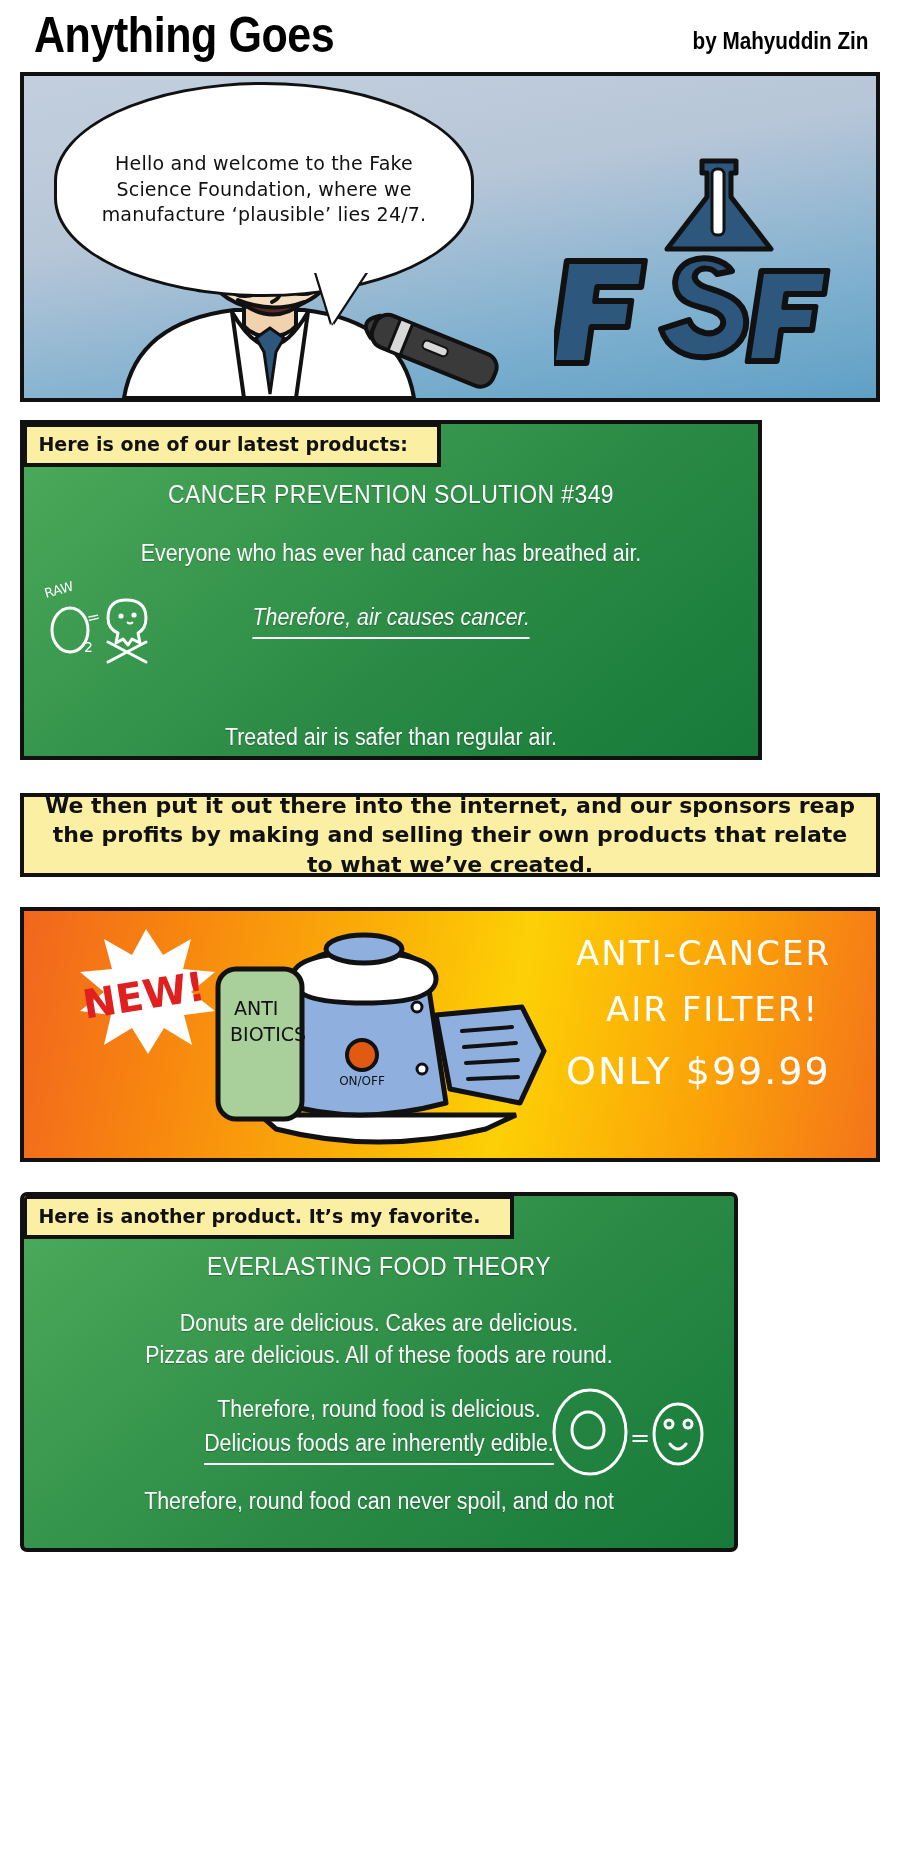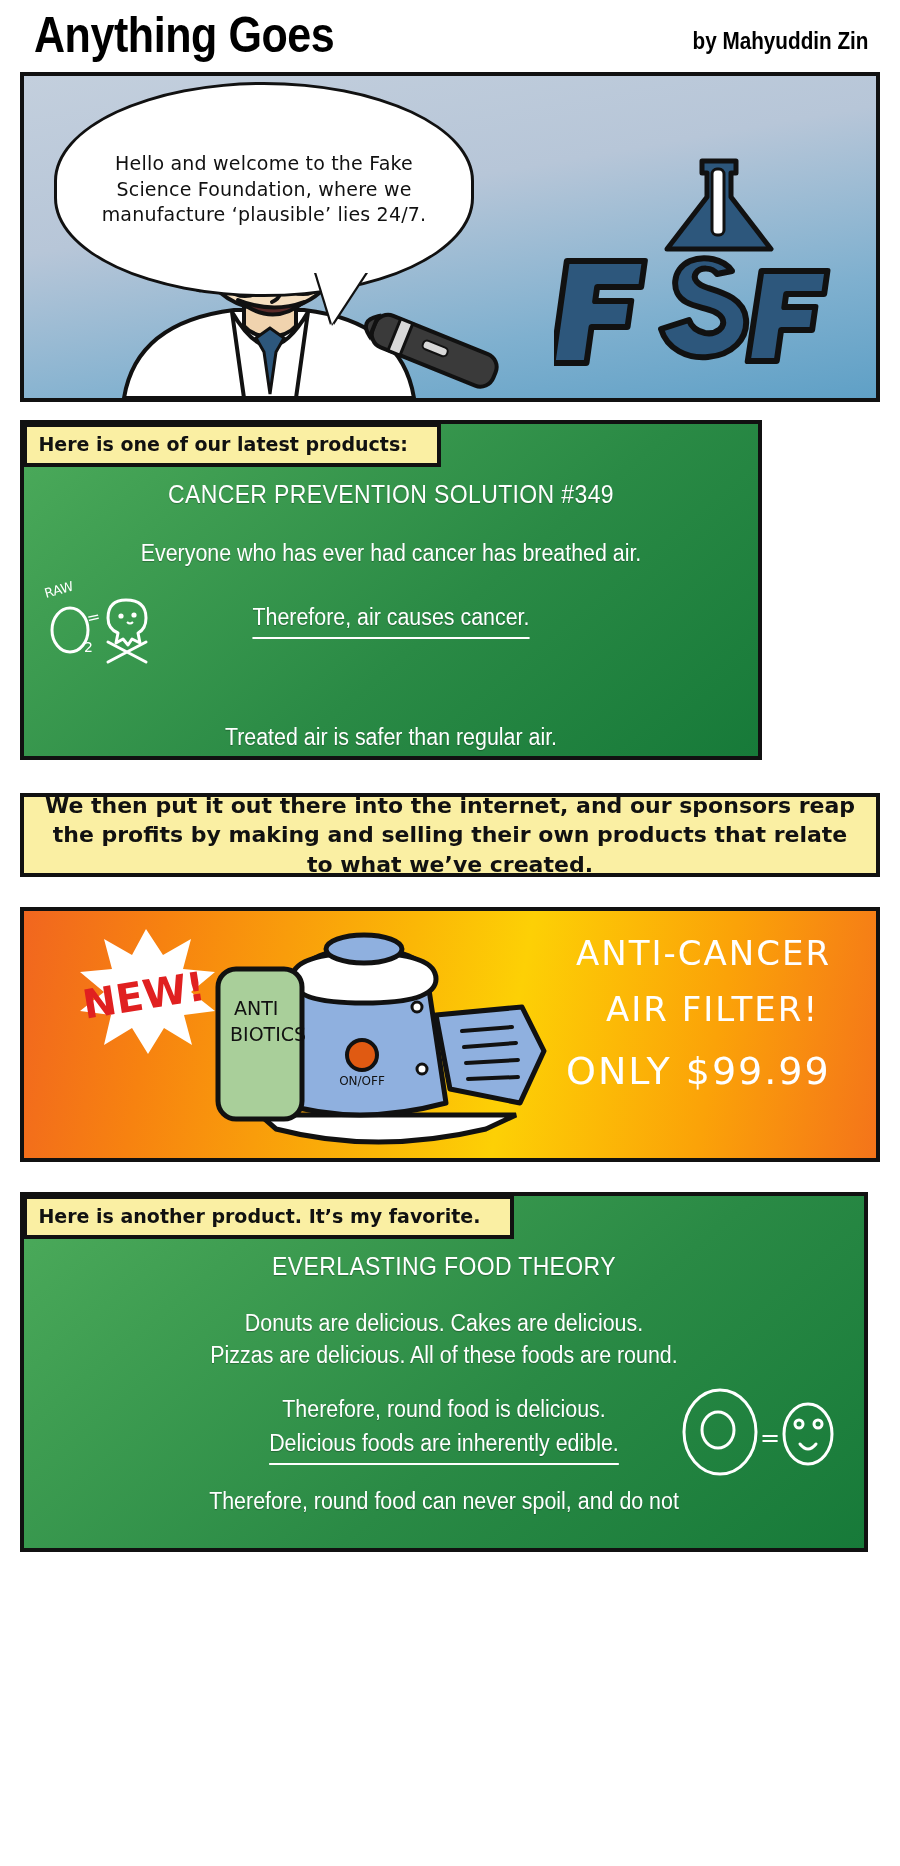--- a/index.html
+++ b/index.html
@@ -285,21 +285,21 @@
 
       <path d="M66 62 l38 20 M104 62 l-38 20" fill="none" stroke="#ffffff" stroke-width="3" stroke-linecap="round"></path>
     </svg>
 
     <div class="green-body" style="top:56px;">
       <div class="prod-title">CANCER PREVENTION SOLUTION #349</div>
     </div>
     <div class="green-body" style="top:114px;">
       <div class="prod-line">Everyone who has ever had cancer has breathed air.</div>
     </div>
-    <div class="green-body" style="top:178px;">
+    <div class="green-body" style="top:178px;font-style:italic;">
       <span class="prod-line uline" style="display:inline-block;">Therefore, air causes cancer.</span>
     </div>
     <div class="green-body" style="top:298px;">
       <div class="prod-line">Treated air is safer than regular air.</div>
     </div>
   </div>
 
   <div class="panel" id="panel3cap" style="left:20px; top:793px; width:860px; height:84px; background:#faefa3;">
     <div style="display:flex;align-items:center;justify-content:center;height:100%;padding:0 14px;">
       <div style="font-family:&quot;DejaVu Sans&quot;,sans-serif;font-weight:bold;font-size:22px;line-height:1.32;text-align:center;color:#111;">We then put it out there into the internet,  and our sponsors reap the profits by making and selling their own products that relate to what we’ve created.</div>
@@ -340,21 +340,21 @@
       <rect x="14" y="50" width="84" height="150" rx="18" fill="#a9cf9a" stroke="#111" stroke-width="5"></rect>
       <text x="30" y="96" fill="#111" font-family="DejaVu Sans, sans-serif" font-size="19">ANTI</text>
       <text x="26" y="122" fill="#111" font-family="DejaVu Sans, sans-serif" font-size="19">BIOTICS</text>
     </svg>
 
     <div class="hand-text" style="left:552px; top:22px; font-size:34px;">ANTI-CANCER</div>
     <div class="hand-text" style="left:582px; top:78px; font-size:34px;">AIR FILTER!</div>
     <div class="hand-text" style="left:542px; top:138px; font-size:38px;">ONLY $99.99</div>
   </div>
 
-  <div class="panel green-panel" id="panel4" style="left:20px; top:1192px; width:848px; height:360px;">
+  <div class="panel green-panel" id="panel4" style="left:20px; top:1192px; width:718px; height:360px;border-radius:7px;">
 
     <div class="caption-box" style="left: -1px; top: -1px; height: 44px; width: 490.802px;">
       <span class="caption-text">Here is another product. It’s my favorite.</span>
     </div>
 
     <div class="green-body" style="top:56px;">
       <div class="prod-title">EVERLASTING FOOD THEORY</div>
     </div>
 
     <div class="green-body" style="top:112px;">

